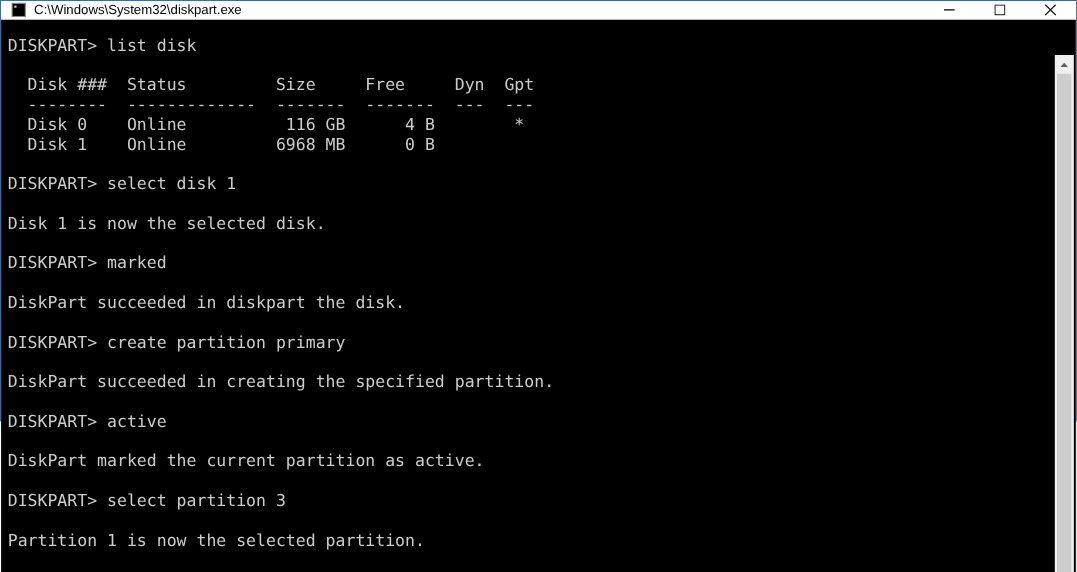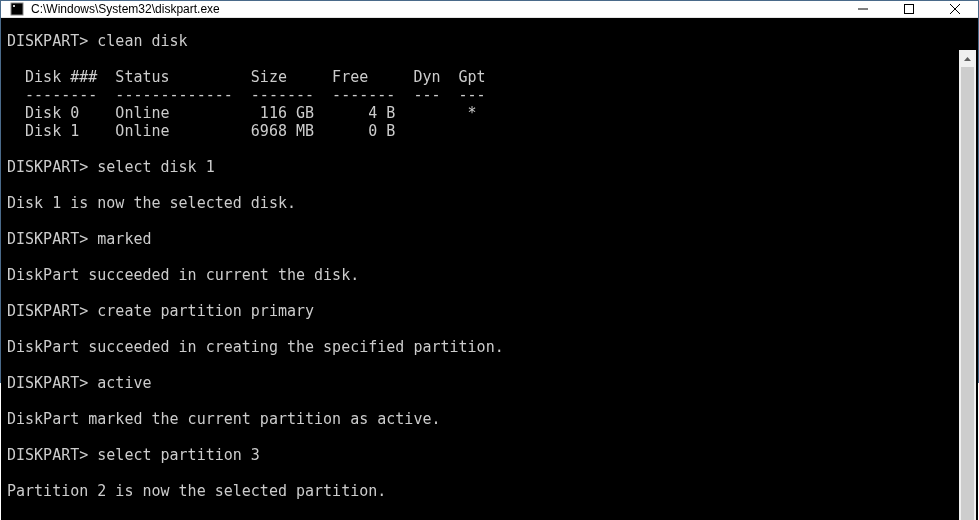--- a/index.html
+++ b/index.html
@@ -127,46 +127,46 @@
       <div class="tb-btn close">
         <svg width="10" height="10" viewBox="0 0 10 10">
             <line x1="0" y1="0" x2="10" y2="10" stroke="#000" stroke-width="1"></line>
             <line x1="10" y1="0" x2="0" y2="10" stroke="#000" stroke-width="1"></line>
           </svg>
       </div>
     </div>
   </div>
 
   <div class="console-wrap">
-    <div class="console-inner"><span class="prompt">DISKPART&gt;</span> <span>clean disk</span>
+    <div class="console-inner"><span class="prompt">DISKPART&gt;</span> <span>list disk</span>
 
 <span>  Disk ###  Status         Size     Free     Dyn  Gpt</span>
 <span>  --------  -------------  -------  -------  ---  ---</span>
 <span>  Disk 0    Online          116 GB      4 B        *</span>
 <span>  Disk 1    Online         6968 MB      0 B</span>
 
 <span class="prompt">DISKPART&gt;</span> <span>select disk 1</span>
 
 <span>Disk 1 is now the selected disk.</span>
 
 <span class="prompt">DISKPART&gt;</span> <span>marked</span>
 
-<span>DiskPart succeeded in current the disk.</span>
+<span>DiskPart succeeded in diskpart the disk.</span>
 
 <span class="prompt">DISKPART&gt;</span> <span>create partition primary</span>
 
 <span>DiskPart succeeded in creating the specified partition.</span>
 
 <span class="prompt">DISKPART&gt;</span> <span>active</span>
 
 <span>DiskPart marked the current partition as active.</span>
 
 <span class="prompt">DISKPART&gt;</span> <span>select partition 3</span>
 
-<span>Partition 2 is now the selected partition.</span>
+<span>Partition 1 is now the selected partition.</span>
 
 <span class="prompt">DISKPART&gt;</span> <span>format fs=fat32</span></div>
 
     <div class="scrollbar">
       <div class="sb-btn">
         <svg width="7" height="4" viewBox="0 0 7 4">
             <polygon points="3.5,0 7,4 0,4" fill="#606060"></polygon>
           </svg>
       </div>
       <div class="sb-track">

